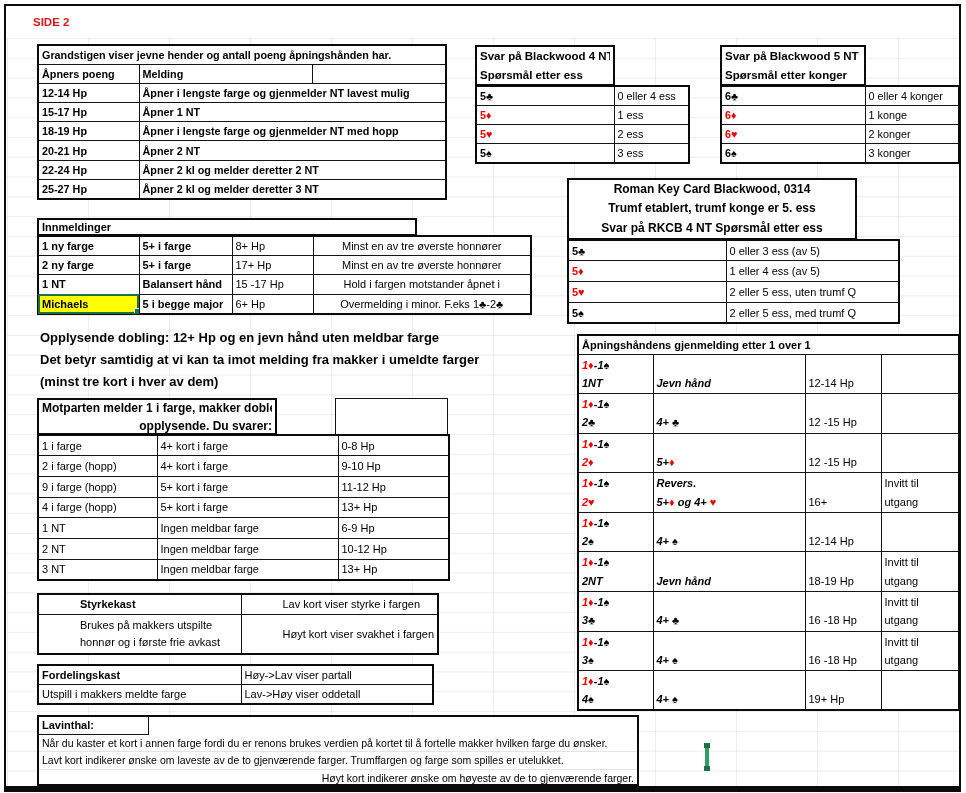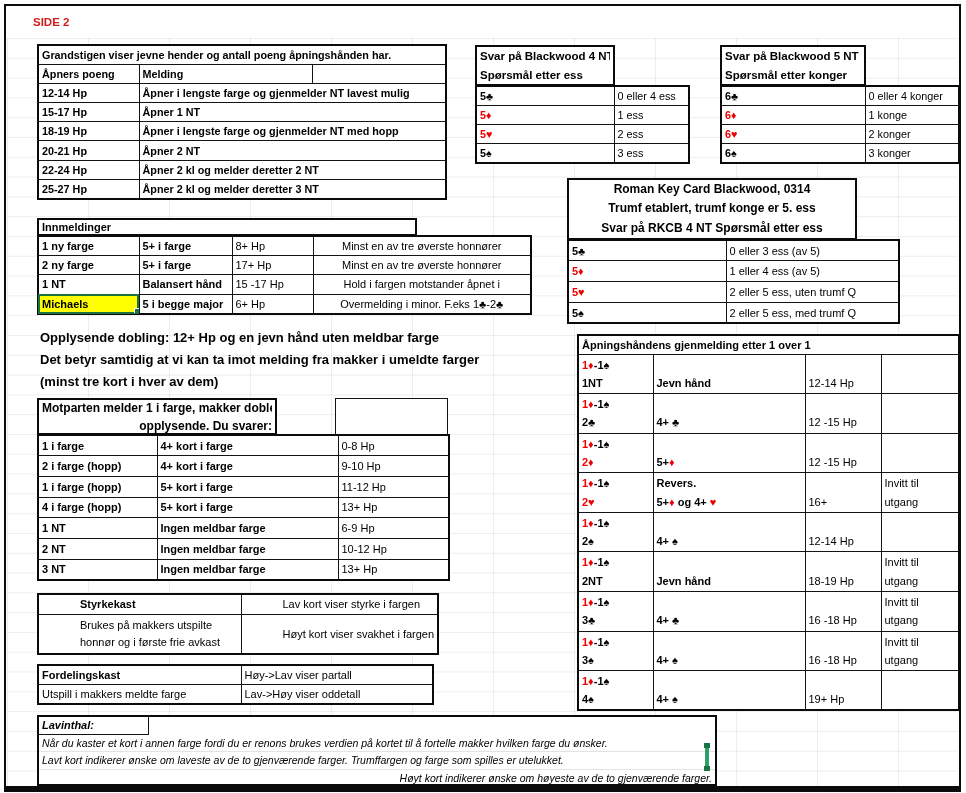--- a/index.html
+++ b/index.html
@@ -62,42 +62,42 @@
   
   .para{left:40px;top:327px;font-weight:bold;font-size:13px;line-height:22px;z-index:2;}
   .para div{white-space:nowrap;}
 
   
   .hd-mot{left:37px;top:398px;width:240px;height:37px;font-size:12px;text-align:right;}
   .hd-mot div{line-height:17.5px;height:17.5px;}
   .hd-mot2{left:335px;top:398px;width:113px;height:37px;border:1px solid #141414;background:#fff;z-index:2;box-sizing:border-box;}
   .t-mot{left:37px;top:434px;}
   .t-mot tr{height:20.7px;}
-  .t-mot td:nth-child(1),.t-mot td:nth-child(2){font-weight:bold;}
+  .t-mot td:nth-child(1),.t-mot td:nth-child(2){font-weight:normal;}
 
   
   .t-sty{left:37px;top:593px;}
   .t-sty tr:nth-child(1){height:20px;}
   .t-sty tr:nth-child(2){height:40px;}
   .t-sty td{line-height:1.5;padding-left:41px;}
   .t-ford{left:37px;top:664px;}
   .t-ford tr{height:19.5px;}
 
   
-  .lav{left:37px;top:715px;width:680px;height:71px;border:2px solid #0b0b0b;background:#fff;z-index:3;box-sizing:border-box;font-style:italic;}
+  .lav{left:37px;top:715px;width:602px;height:71px;border:2px solid #0b0b0b;background:#fff;z-index:3;box-sizing:border-box;}
   .lav-title{width:110px;height:18px;line-height:17px;font-weight:bold;font-size:11px;padding:0 3px;border-right:1px solid #141414;border-bottom:1px solid #141414;box-sizing:border-box;}
   .lav-line{height:16.4px;line-height:16.4px;font-size:10.5px;padding:0 3px;border-bottom:1px solid #e3e3e3;white-space:nowrap;overflow:hidden;}
   .lav-line:last-child{border-bottom:none;text-align:right;}
 
   
   .t-gjen{left:577px;top:334px;}
   .t-gjen thead tr{height:19px;}
   .t-gjen tbody tr{height:39.6px;}
   .t-gjen td{vertical-align:bottom;line-height:18.3px;padding:0 3px 1px 3px;}
-  .t-gjen td:nth-child(1),.t-gjen td:nth-child(2){font-weight:bold;}
+  .t-gjen td:nth-child(1),.t-gjen td:nth-child(2){font-weight:bold;font-style:italic;}
 
   
   .ghost-sel{left:705px;top:745px;width:4px;height:24px;background:#2f9e68;z-index:4;}
   .ghost-sel::before,.ghost-sel::after{content:"";position:absolute;left:-1px;width:6px;height:5px;background:#1a7340;}
   .ghost-sel::before{top:-2px;}
   .ghost-sel::after{bottom:-2px;}
 </style>
 </head>
 <body>
 
@@ -295,21 +295,21 @@
         <td>1 i farge</td>
         <td>4+ kort i farge</td>
         <td>0-8 Hp</td>
       </tr>
       <tr>
         <td>2 i farge (hopp)</td>
         <td>4+ kort i farge</td>
         <td>9-10 Hp</td>
       </tr>
       <tr>
-        <td>1 i farge (hopp)</td>
+        <td>9 i farge (hopp)</td>
         <td>5+ kort i farge</td>
         <td>11-12 Hp</td>
       </tr>
       <tr>
         <td>4 i farge (hopp)</td>
         <td>5+ kort i farge</td>
         <td>13+ Hp</td>
       </tr>
       <tr>
         <td>1 NT</td>

